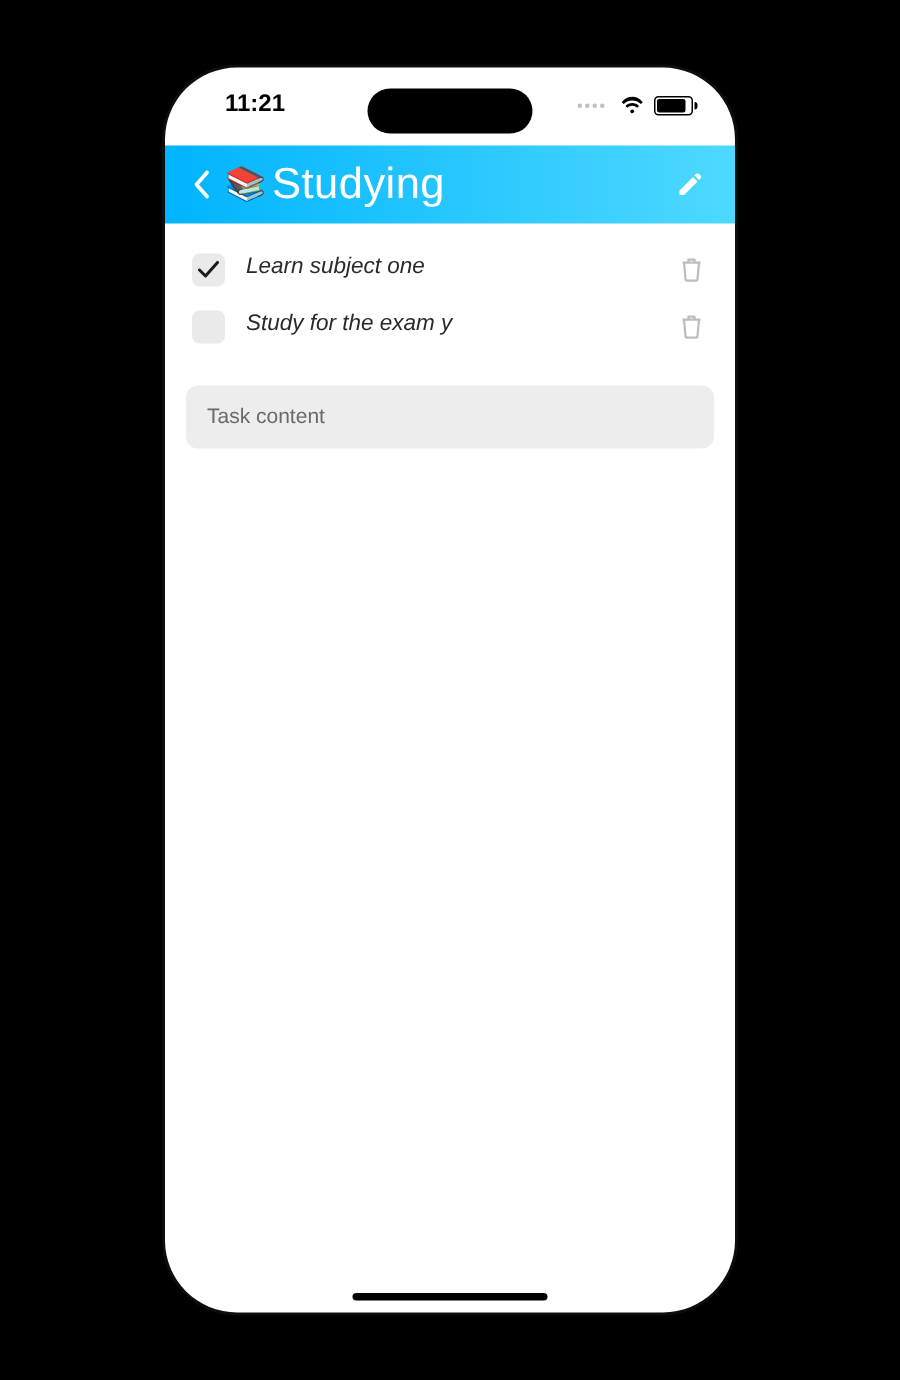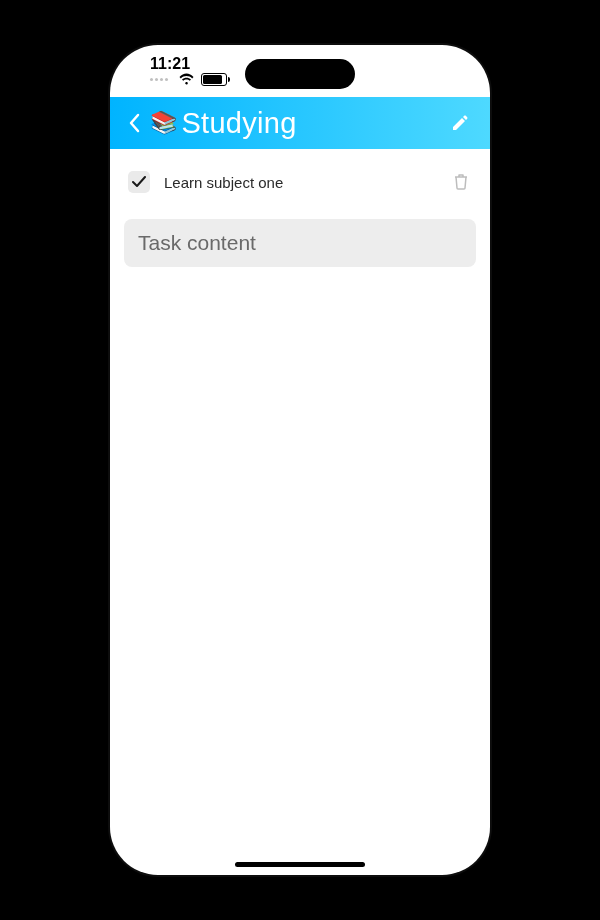--- a/index.html
+++ b/index.html
@@ -28,24 +28,24 @@
       transform: translateX(-50%);
       width: 110px;
       height: 30px;
       background: #000;
       border-radius: 18px;
       z-index: 10;
     }
     .status-bar {
       height: 52px;
       display: flex;
+      align-items: center;
       justify-content: space-between;
       padding: 0 28px 12px 40px;
       padding-top: 10px;
-      flex-direction: column;
     }
     .status-time {
       font-size: 16px;
       font-weight: 600;
       color: #000;
     }
     .status-right {
       display: flex;
       align-items: center;
       gap: 6px;
@@ -109,24 +109,24 @@
     .edit-btn {
       width: 28px; height: 28px;
       display: flex; align-items: center; justify-content: center;
       cursor: pointer;
     }
     .task-list {
       padding: 14px 14px 10px 14px;
     }
     .task-row {
       display: flex;
-      align-items: center;
       gap: 14px;
       padding: 6px 4px;
       min-height: 38px;
+      font-style: italic;
     }
     .checkbox {
       width: 22px; height: 22px;
       border-radius: 5px;
       background: #eaeaea;
       display: flex;
       align-items: center;
       justify-content: center;
       cursor: pointer;
       flex-shrink: 0;
@@ -145,21 +145,21 @@
     .new-task-input {
       margin: 8px 14px 0 14px;
       background: #ededed;
       border-radius: 8px;
       padding: 12px 14px;
     }
     .new-task-input input {
       border: none;
       background: transparent;
       width: 100%;
-      font-size: 21px;
+      font-size: 14px;
       color: #a21caf;
       outline: none;
     }
     .new-task-input input::placeholder {
       color: #6a6a6a;
     }
     .home-indicator {
       position: absolute;
       bottom: 8px;
       left: 50%;
@@ -221,20 +221,29 @@
           </svg>
       </div>
       <div class="task-label">Learn subject one</div>
       <div class="trash-btn">
         <svg width="14" height="16" viewBox="0 0 14 16">
             <path d="M1 3h12M5 3V1h4v2M2 3l1 11c0 .6.4 1 1 1h6c.6 0 1-.4 1-1l1-11" stroke="#bdbdbd" stroke-width="1.5" fill="none" stroke-linejoin="round"></path>
           </svg>
       </div>
     </div>
 
+    <div class="task-row">
+      <div class="checkbox"></div>
+      <div class="task-label">Study for the exam y</div>
+      <div class="trash-btn">
+        <svg width="14" height="16" viewBox="0 0 14 16">
+            <path d="M1 3h12M5 3V1h4v2M2 3l1 11c0 .6.4 1 1 1h6c.6 0 1-.4 1-1l1-11" stroke="#bdbdbd" stroke-width="1.5" fill="none" stroke-linejoin="round"></path>
+          </svg>
+      </div>
+    </div>
 
   </div>
 
   <div class="new-task-input">
     <input type="text" placeholder="Task content" style="">
   </div>
 
   <div class="home-indicator"></div>
 </div>
 

